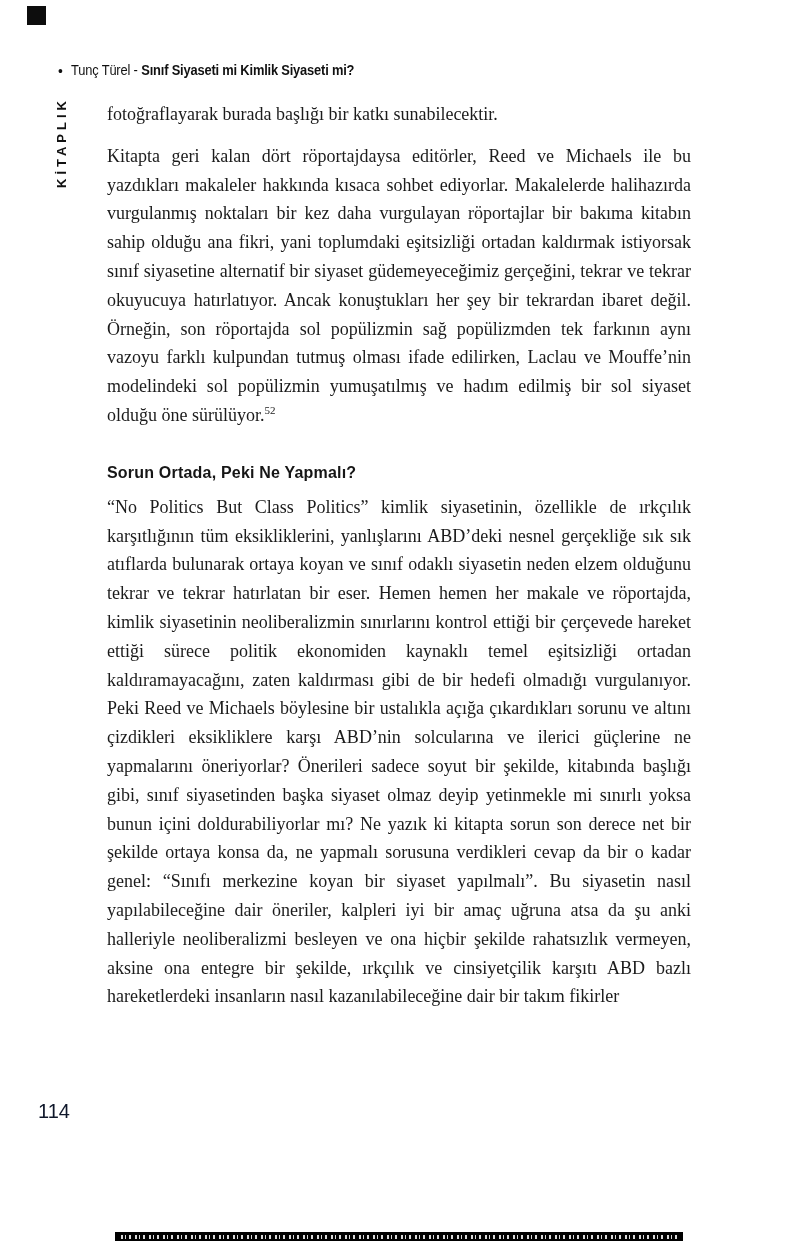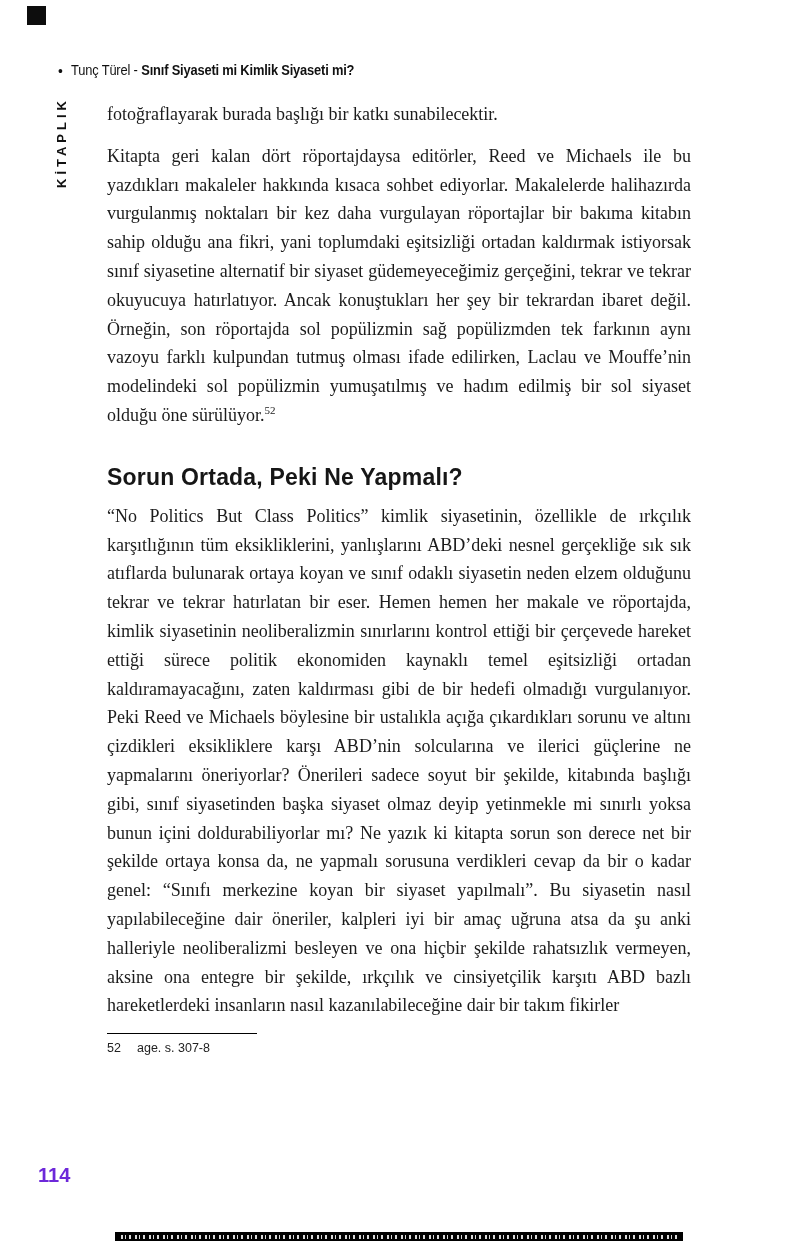--- a/index.html
+++ b/index.html
@@ -81,21 +81,21 @@
     text-align: justify;
   }
   .content p sup {
     font-size: 11px;
     line-height: 0;
   }
   .section-heading {
     margin: 34px 0 11px 0;
     font-family: "Liberation Sans", sans-serif;
     font-weight: 700;
-    font-size: 23px;
+    font-size: 16px;
     letter-spacing: 0.2px;
     color: #161616;
   }
   
   .footnote {
     margin-top: 10px;
     font-family: "Liberation Sans", sans-serif;
     font-size: 12.5px;
     color: #222;
   }
@@ -106,25 +106,25 @@
     margin: 0 0 7px 0;
   }
   .footnote-number {
     display: inline-block;
     min-width: 30px;
   }
   
   .page-number {
     position: absolute;
     left: 38px;
-    top: 1164px;
+    top: 1100px;
     font-family: "Liberation Sans", sans-serif;
-    font-weight: 700;
+    font-weight: 400;
     font-size: 20px;
-    color: #6d28d9;
+    color: #0f172a;
   }
   
   .footer-strip {
     position: absolute;
     left: 115px;
     bottom: 0;
     width: 568px;
     height: 9px;
     background: #000;
     overflow: hidden;
@@ -164,24 +164,20 @@
 
   <div class="content">
     <p><span>fotoğraflayarak burada başlığı bir katkı sunabilecektir.</span></p>
 
     <p><span>Kitapta geri kalan dört röportajdaysa editörler, Reed ve Michaels ile bu yazdıkları makaleler hakkında kısaca sohbet ediyorlar. Makalelerde halihazırda vurgulanmış noktaları bir kez daha vurgulayan röportajlar bir bakıma kitabın sahip olduğu ana fikri, yani toplumdaki eşitsizliği ortadan kaldırmak istiyorsak sınıf siyasetine alternatif bir siyaset güdemeyeceğimiz gerçeğini, tekrar ve tekrar okuyucuya hatırlatıyor. Ancak konuştukları her şey bir tekrardan ibaret değil. Örneğin, son röportajda sol popülizmin sağ popülizmden tek farkının aynı vazoyu farklı kulpundan tutmuş olması ifade edilirken, Laclau ve Mouffe’nin modelindeki sol popülizmin yumuşatılmış ve hadım edilmiş bir sol siyaset olduğu öne sürülüyor.</span><sup>52</sup></p>
 
     <h2 class="section-heading">Sorun Ortada, Peki Ne Yapmalı?</h2>
 
     <p><span>“No Politics But Class Politics” kimlik siyasetinin, özellikle de ırkçılık karşıtlığının tüm eksikliklerini, yanlışlarını ABD’deki nesnel gerçekliğe sık sık atıflarda bulunarak ortaya koyan ve sınıf odaklı siyasetin neden elzem olduğunu tekrar ve tekrar hatırlatan bir eser. Hemen hemen her makale ve röportajda, kimlik siyasetinin neoliberalizmin sınırlarını kontrol ettiği bir çerçevede hareket ettiği sürece politik ekonomiden kaynaklı temel eşitsizliği ortadan kaldıramayacağını, zaten kaldırması gibi de bir hedefi olmadığı vurgulanıyor. Peki Reed ve Michaels böylesine bir ustalıkla açığa çıkardıkları sorunu ve altını çizdikleri eksikliklere karşı ABD’nin solcularına ve ilerici güçlerine ne yapmalarını öneriyorlar? Önerileri sadece soyut bir şekilde, kitabında başlığı gibi, sınıf siyasetinden başka siyaset olmaz deyip yetinmekle mi sınırlı yoksa bunun içini doldurabiliyorlar mı? Ne yazık ki kitapta sorun son derece net bir şekilde ortaya konsa da, ne yapmalı sorusuna verdikleri cevap da bir o kadar genel: “Sınıfı merkezine koyan bir siyaset yapılmalı”. Bu siyasetin nasıl yapılabileceğine dair öneriler, kalpleri iyi bir amaç uğruna atsa da şu anki halleriyle neoliberalizmi besleyen ve ona hiçbir şekilde rahatsızlık vermeyen, aksine ona entegre bir şekilde, ırkçılık ve cinsiyetçilik karşıtı ABD bazlı hareketlerdeki insanların nasıl kazanılabileceğine dair bir takım fikirler</span></p>
 
-    <div class="footnote">
-      <hr class="footnote-rule">
-      <span class="footnote-number">52</span><span>age. s. 307-8</span>
-    </div>
   </div>
 
   <div class="page-number">114</div>
 
   <div class="footer-strip">
     <div class="footer-strip-glyphs"></div>
   </div>
 
 </div>
 

